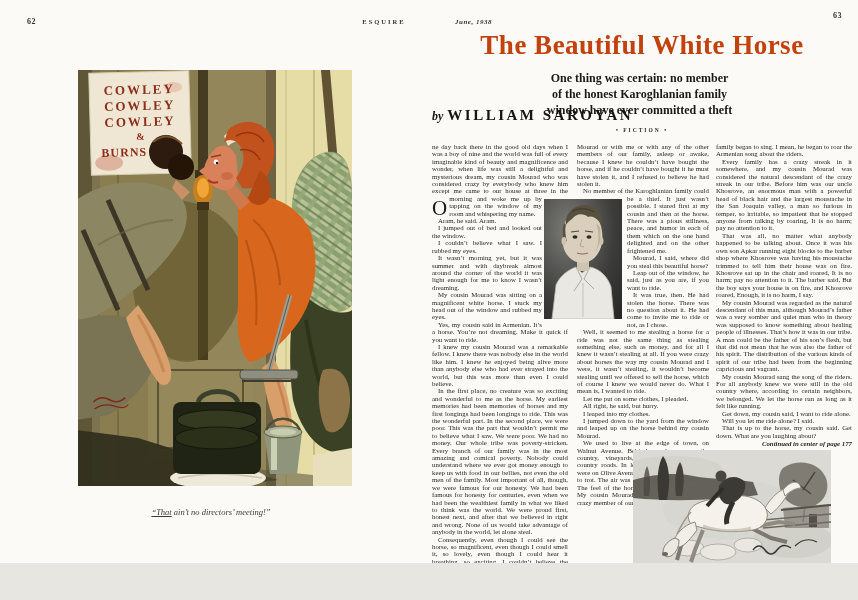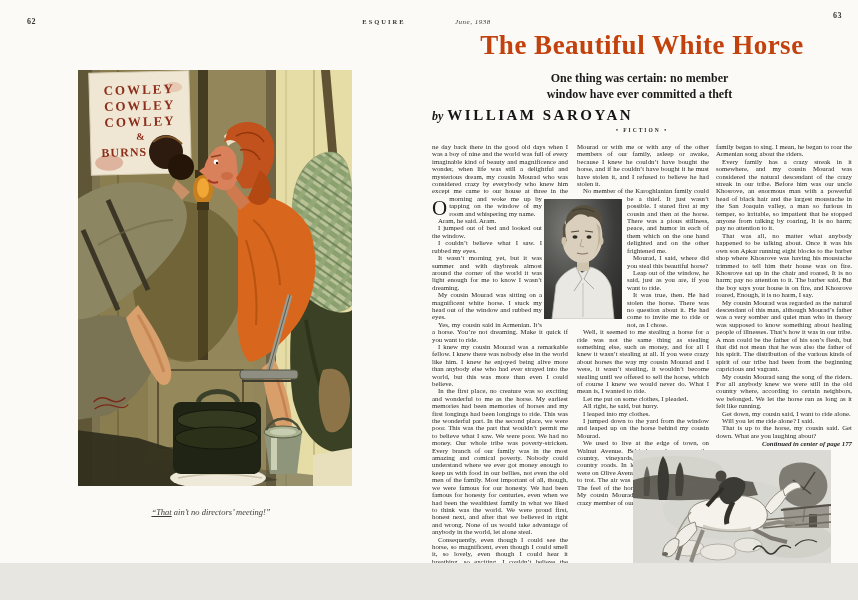--- a/index.html
+++ b/index.html
@@ -2,21 +2,21 @@
 <html><head>
 <meta charset="utf-8">
 <style>
   html,body{margin:0;padding:0;background:#e8e6e0;}
   .spread{position:relative;width:858px;height:563px;background:#fbfaf6;overflow:hidden;
           font-family:"Liberation Serif", serif;color:#222;}
   
   .folio{position:absolute;font-size:8px;font-weight:bold;letter-spacing:.5px;color:#333;}
   .masthead{position:absolute;left:352px;top:18px;width:64px;text-align:center;
             font-size:6.5px;font-weight:bold;letter-spacing:2px;color:#3a3a3a;}
-  .issue-date{position:absolute;left:455px;top:18px;font-size:7px;font-weight:normal;
+  .issue-date{position:absolute;left:455px;top:18px;font-size:7px;font-weight:bold;
               font-style:italic;letter-spacing:.5px;color:#3a3a3a;}
   
   .painting{position:absolute;left:78px;top:70px;width:274px;height:416px;margin:0;}
   .painting svg{display:block;width:100%;height:100%;}
   .caption{position:absolute;left:80px;top:507px;width:262px;text-align:center;
            font-size:8.5px;font-style:italic;font-weight:normal;color:#3b3b3b;}
   .cap-u{text-decoration:underline;}
   
   .story-title{position:absolute;left:432px;top:30px;width:420px;margin:0;text-align:center;
                font-size:27px;font-weight:bold;letter-spacing:.5px;color:#c2410c;}
@@ -172,20 +172,21 @@
     <span class="cap-u">“That</span><span> ain’t no directors’ meeting!”</span>
   </div>
 
   <div class="issue-date">June, 1938</div>
   <div class="folio" style="left:833px;top:11px;">63</div>
 
   <h1 class="story-title">The Beautiful White Horse</h1>
 
   <div class="subtitle">
     <div>One thing was certain: no member</div>
+    <div>of the honest Karoghlanian family</div>
     <div>window have ever committed a theft</div>
   </div>
 
   <div class="byline">
     <span class="by">by</span><span class="author">WILLIAM SAROYAN</span>
   </div>
   <div class="fiction-tag">• FICTION •</div>
 
   <div class="col col-1">
     <div class="fr0" style="height:56px;"></div>

